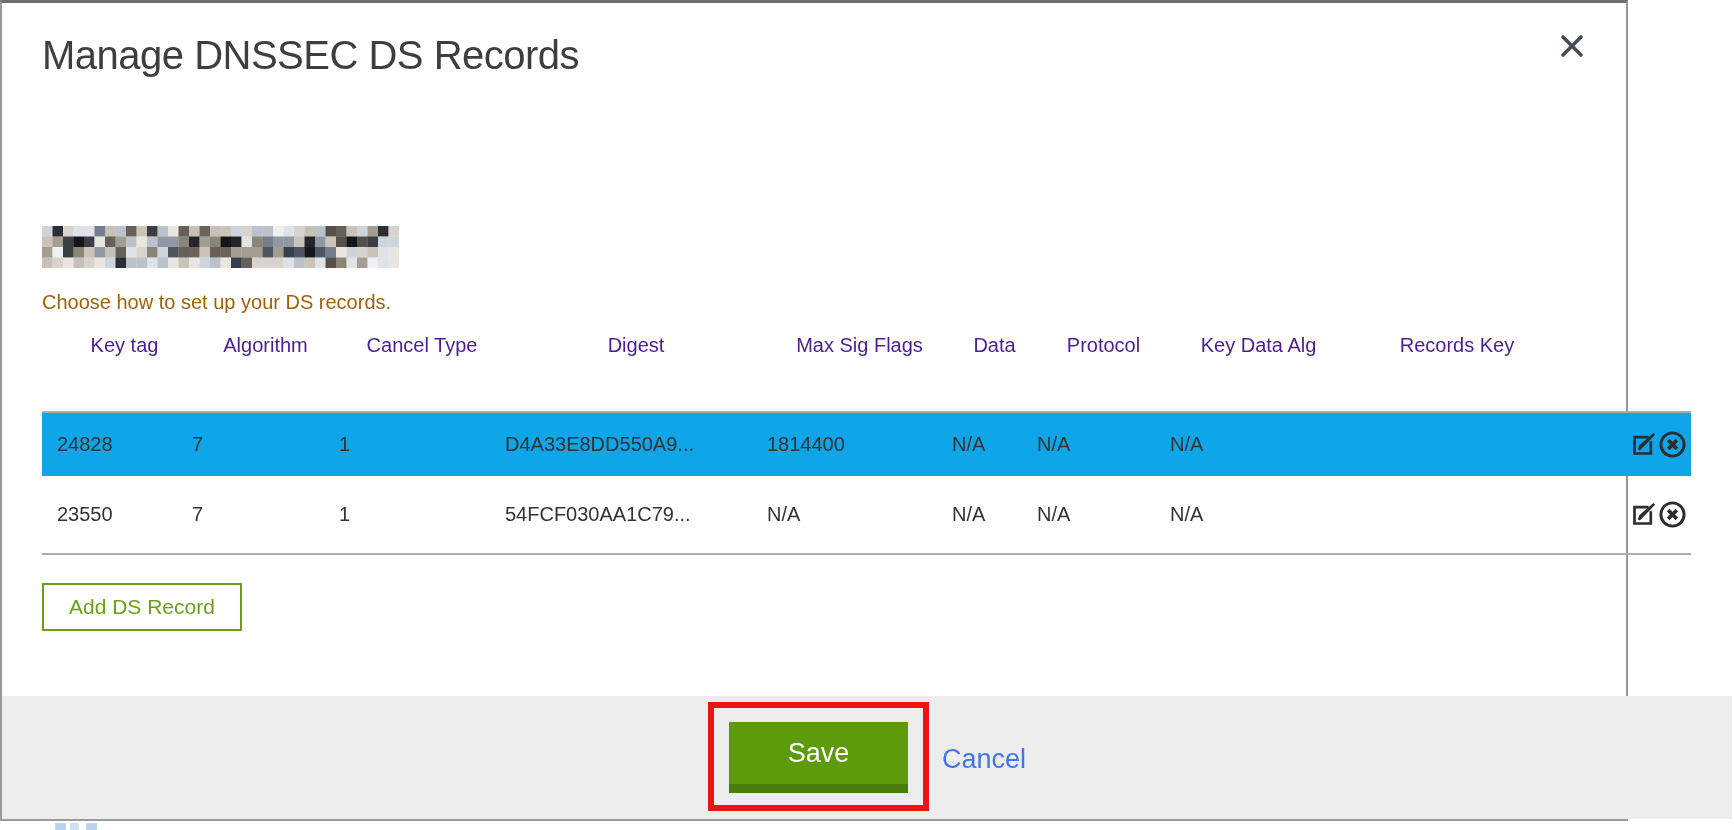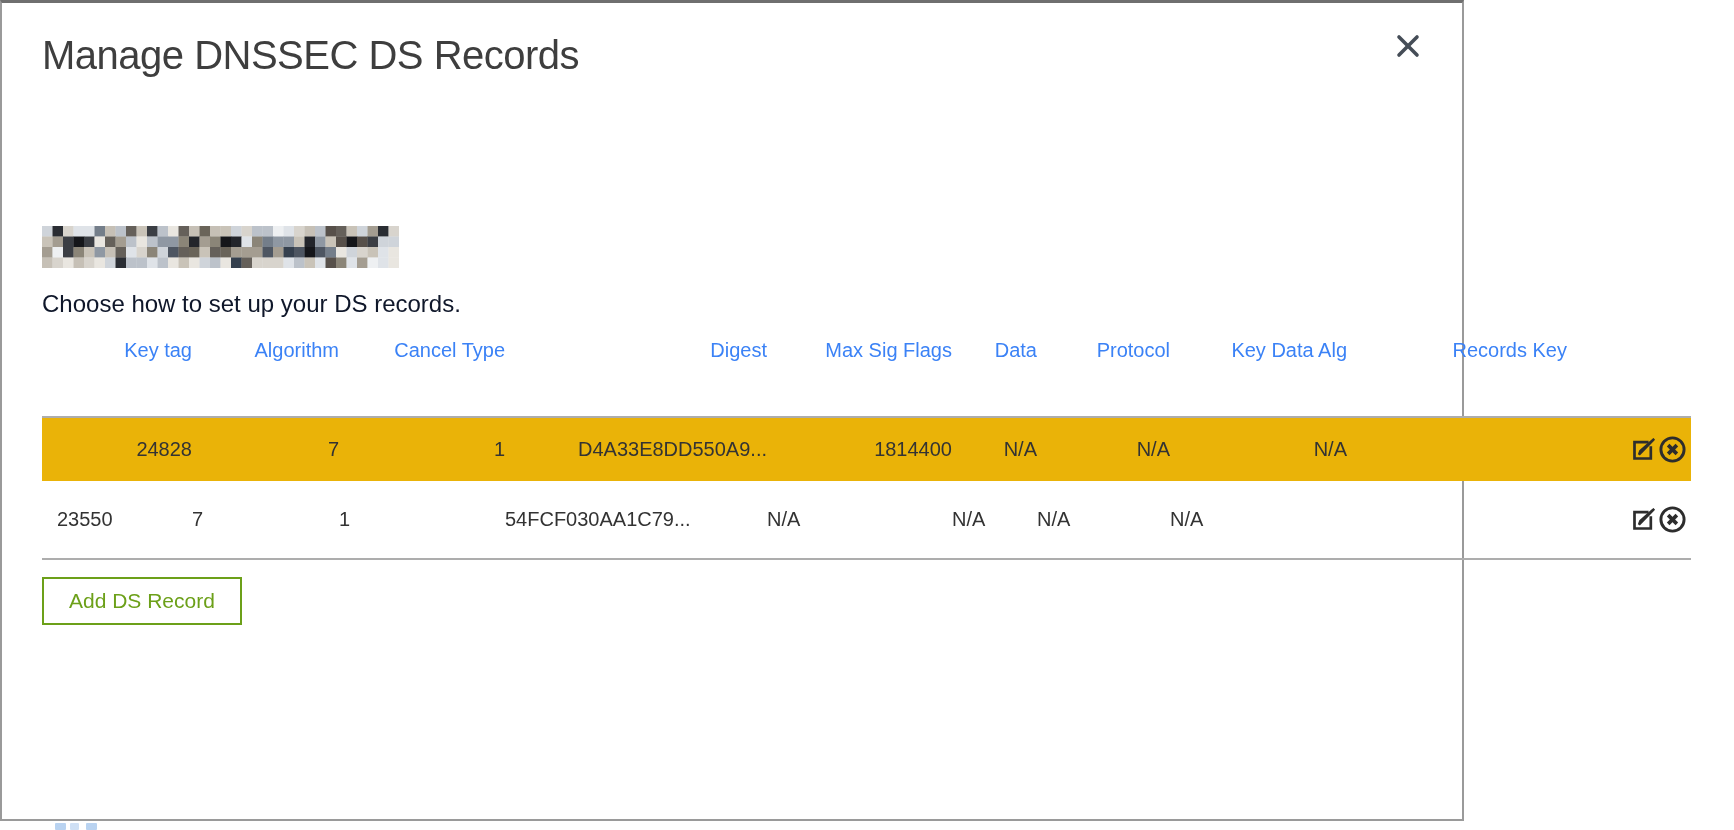--- a/index.html
+++ b/index.html
@@ -11,67 +11,67 @@
     font-family:"Liberation Sans","DejaVu Sans",sans-serif;
     color:#3c3c3c;
     overflow:hidden;
   }
   
   .behind-strip { position:absolute; left:0; bottom:0; width:100%; height:10px; background:#ffffff; }
   .behind-mark { position:absolute; bottom:0; height:7px; border-radius:1px; }
 
   .modal {
     position:absolute; top:0; left:0;
-    width:1464px; height:821px;
+    width:1628px; height:821px;
     background:#ffffff;
     border:2px solid #9a9a9a;
     border-top:3px solid #6f6f6f;
   }
   .modal-body { position:relative; padding:0 45px 0 40px; }
 
   .page-title {
     margin:0; padding-top:30px;
     font-size:40px; font-weight:400; letter-spacing:-0.5px;
     color:#3e3e3e; line-height:1.1;
   }
   .close-btn {
     position:absolute; top:28px; right:38px;
     width:32px; height:32px; padding:0;
     background:none; border:none; cursor:pointer;
   }
 
   .domain-redacted { margin-top:149px; width:357px; height:42px; line-height:0; }
 
-  .instruction { margin:22px 0 0 0; font-size:24px; color:#0f172a; line-height:1.2; }
+  .instruction { margin:22px 0 0 0; font-size:20px; color:#a16207; line-height:1.2; }
 
   table.ds-table {
     margin-top:14px; width:1649px;
     border-collapse:collapse; table-layout:fixed;
   }
   .ds-table th {
-    text-align:right; font-weight:400; font-size:20px; color:#3b82f6;
+    text-align:center; font-weight:400; font-size:20px; color:#4c1d95;
     padding:6px 0 54px 0; white-space:nowrap;
   }
   .ds-table thead tr { border-bottom:2px solid #adadad; }
   .ds-table tbody tr { border-bottom:0; }
   .ds-table tbody { border-bottom:2px solid #adadad; }
   .ds-table td {
     font-size:20px; color:#333333; padding:0; vertical-align:middle;
     white-space:nowrap; overflow:hidden;
   }
   .ds-table th:first-child, .ds-table td:first-child { padding-left:15px; }
-  .ds-table tbody tr.stripe { background:#eab308;text-align:right; }
+  .ds-table tbody tr.stripe { background:#0ea5e9; }
   .ds-table tbody tr:nth-child(1) { height:64px; }
   .ds-table tbody tr:nth-child(2) { height:78px; }
   .ds-table td.actions { text-align:right; padding-right:4px; }
   .row-icon { display:inline-block; vertical-align:middle; cursor:pointer; line-height:0; }
   .row-icon + .row-icon { margin-left:1px; }
 
   .add-btn {
-    margin-top:17px;
+    margin-top:28px;
     background:#ffffff; border:2px solid #6ca019; color:#6ca019;
     font-size:21px; font-family:inherit;
     padding:10px 25px; cursor:pointer;
   }
 
   .modal-footer {
     position:absolute; left:0; bottom:0;
     width:1730px; height:123px;
     background:#ededed;
     display:flex; justify-content:center; align-items:flex-start;
@@ -326,15 +326,21 @@
                     <line x1="8.4" y1="8.4" x2="15.6" y2="15.6" stroke="#2d2d2d" stroke-width="3"></line>
                     <line x1="15.6" y1="8.4" x2="8.4" y2="15.6" stroke="#2d2d2d" stroke-width="3"></line>
                   </svg></span></td>
             </tr>
           </tbody>
       </table>
 
       <button class="add-btn">Add DS Record</button>
     </div>
 
+    <div class="modal-footer">
+      <div class="annotation-box">
+        <button class="save-btn">Save</button>
+      </div>
+      <a class="cancel-link">Cancel</a>
+    </div>
 
   </div>
 </div>
 
 </body></html>

